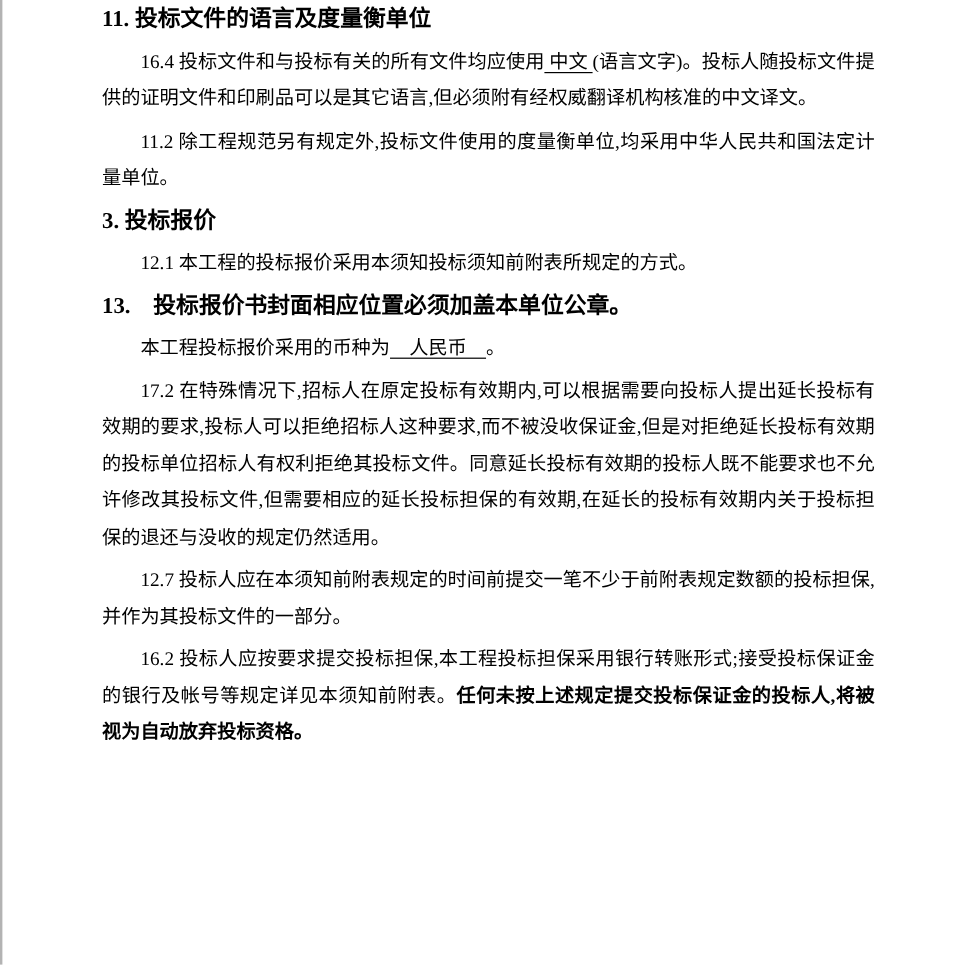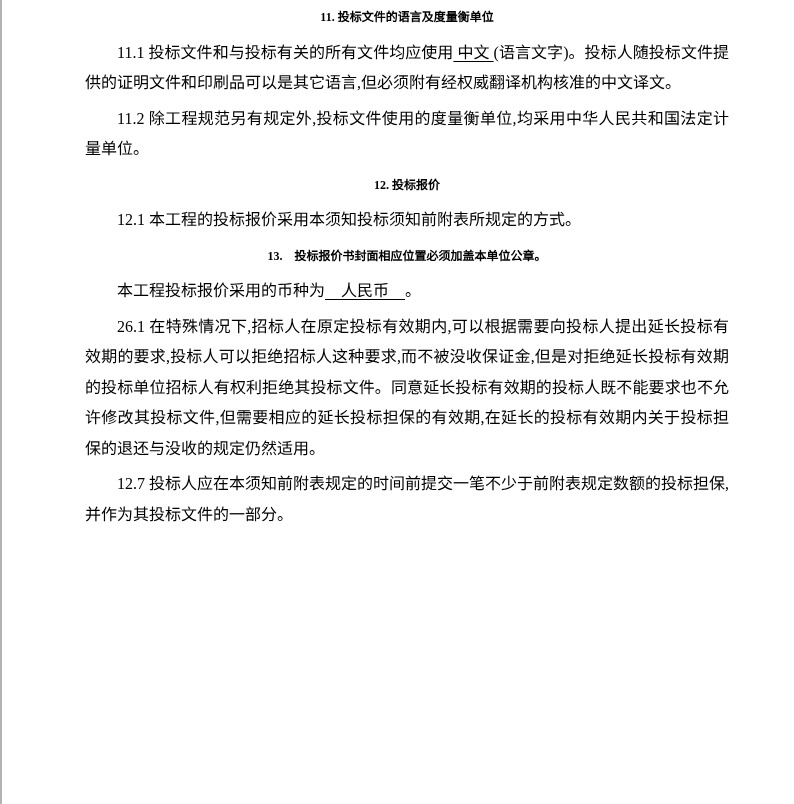--- a/index.html
+++ b/index.html
@@ -27,56 +27,57 @@
   }
   .page h3, .page p {
     margin: 0 0 5px 0;
     padding: 0;
     white-space: pre-wrap;
     font-size: 16px;
     line-height: 30.5px;
   }
   .page h3 {
     font-weight: bold;
-    font-size: 12px;
-    text-align: center;
+    font-size: 19px;
+    text-align: left;
   }
   .page p.body {
     text-align: justify;
     text-indent: 2em;
   }
   .u {
     text-decoration: underline;
     text-underline-offset: 3px;
   }
   .b {
     font-weight: bold;
   }
 </style>
 </head>
 <body>
 
 <div class="page">
 
   <h3>11. 投标文件的语言及度量衡单位</h3>
 
-  <p class="body"><span>11.1 投标文件和与投标有关的所有文件均应使用</span><span class="u"> 中文 </span><span>(语言文字)。投标人随投标文件提供的证明文件和印刷品可以是其它语言,但必须附有经权威翻译机构核准的中文译文。</span></p>
+  <p class="body"><span>16.4 投标文件和与投标有关的所有文件均应使用</span><span class="u"> 中文 </span><span>(语言文字)。投标人随投标文件提供的证明文件和印刷品可以是其它语言,但必须附有经权威翻译机构核准的中文译文。</span></p>
 
   <p class="body">11.2 除工程规范另有规定外,投标文件使用的度量衡单位,均采用中华人民共和国法定计量单位。</p>
 
-  <h3>12. 投标报价</h3>
+  <h3>3. 投标报价</h3>
 
   <p class="body">12.1 本工程的投标报价采用本须知投标须知前附表所规定的方式。</p>
 
   <h3>13.　投标报价书封面相应位置必须加盖本单位公章。</h3>
 
 
   <p class="body"><span>本工程投标报价采用的币种为</span><span class="u">　人民币　</span><span>。</span></p>
 
 
 
-  <p class="body">26.1 在特殊情况下,招标人在原定投标有效期内,可以根据需要向投标人提出延长投标有效期的要求,投标人可以拒绝招标人这种要求,而不被没收保证金,但是对拒绝延长投标有效期的投标单位招标人有权利拒绝其投标文件。同意延长投标有效期的投标人既不能要求也不允许修改其投标文件,但需要相应的延长投标担保的有效期,在延长的投标有效期内关于投标担保的退还与没收的规定仍然适用。</p>
+  <p class="body">17.2 在特殊情况下,招标人在原定投标有效期内,可以根据需要向投标人提出延长投标有效期的要求,投标人可以拒绝招标人这种要求,而不被没收保证金,但是对拒绝延长投标有效期的投标单位招标人有权利拒绝其投标文件。同意延长投标有效期的投标人既不能要求也不允许修改其投标文件,但需要相应的延长投标担保的有效期,在延长的投标有效期内关于投标担保的退还与没收的规定仍然适用。</p>
 
 
   <p class="body">12.7 投标人应在本须知前附表规定的时间前提交一笔不少于前附表规定数额的投标担保,并作为其投标文件的一部分。</p>
 
+  <p class="body"><span>16.2 投标人应按要求提交投标担保,本工程投标担保采用银行转账形式;接受投标保证金的银行及帐号等规定详见本须知前附表。</span><span class="b">任何未按上述规定提交投标保证金的投标人,将被视为自动放弃投标资格。</span></p>
 
 </div>
 
 </body></html>

